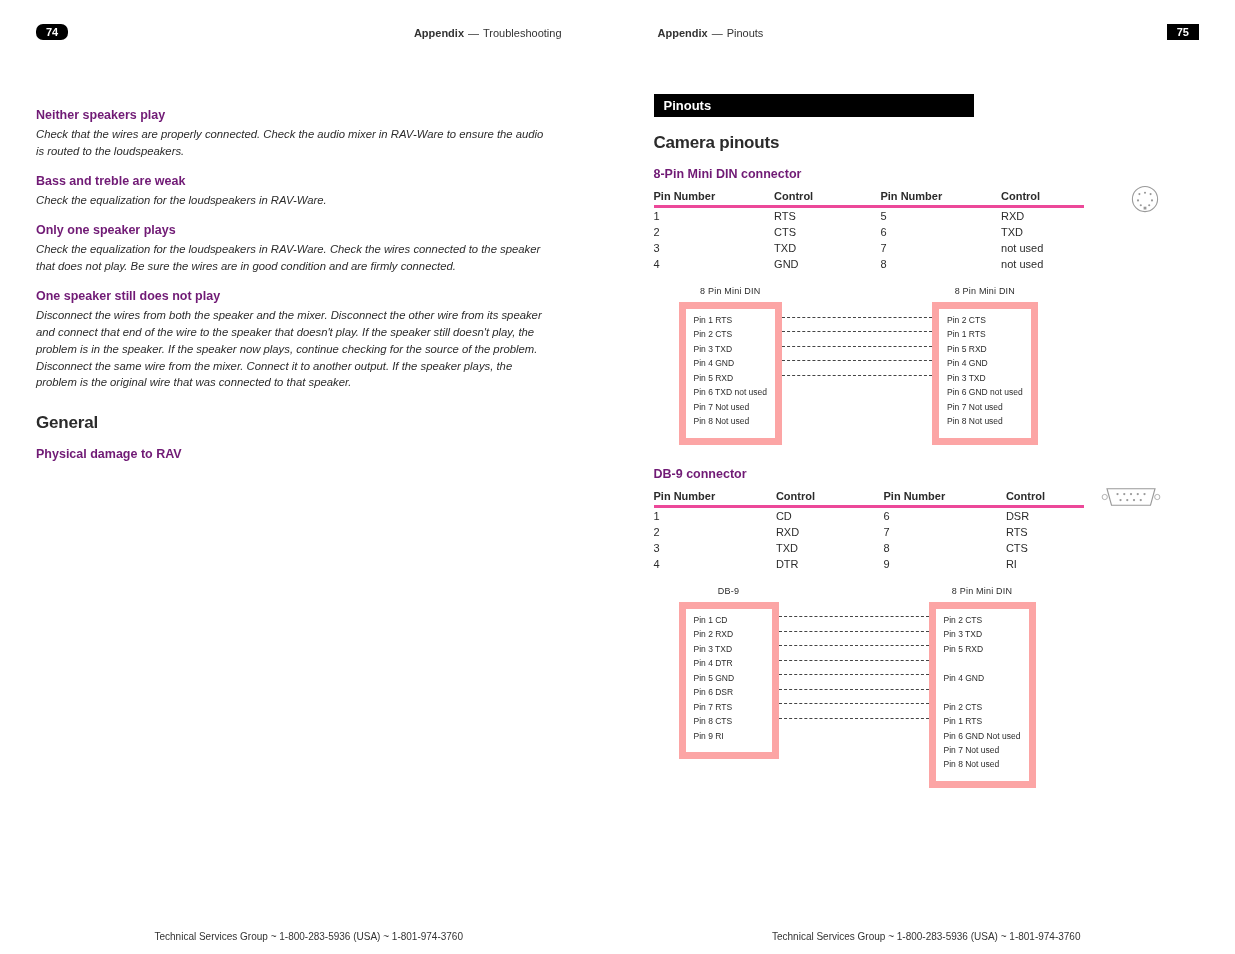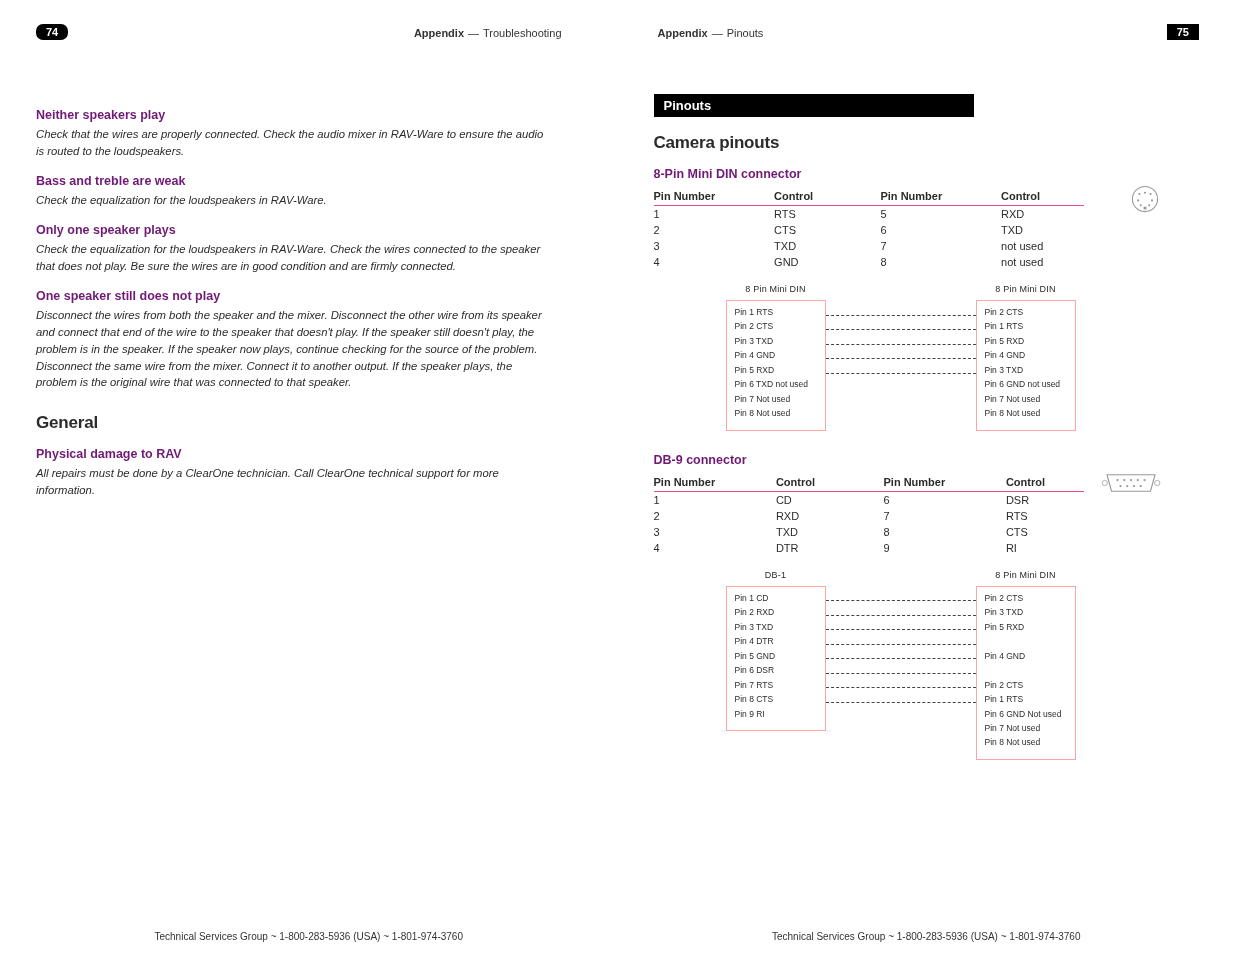--- a/index.html
+++ b/index.html
@@ -35,32 +35,32 @@
   h2 { font-size: 12.5px; font-weight: 700; margin: 14px 0 4px 0; color:#701a75; }
   p  { font-size: 11.3px; line-height: 1.5; margin-bottom: 4px; max-width: 510px; font-style: italic; }
 
   .tab {
     display:inline-block; background:#000; color:#fff;
     font-weight:700; font-size:13px; padding:4px 16px 4px 10px;
     margin-bottom:10px; width:320px;
   }
 
   .pin-table { width: 430px; font-size:11px; border-collapse: collapse; margin-top:6px; }
-  .pin-table th { text-align:left; font-weight:700; padding: 3px 0; border-bottom:1px solid #ec4899; font-size:11px;}
+  .pin-table th { text-align:left; font-weight:700; padding: 3px 0; border-bottom:3px solid #ec4899; font-size:11px;}
   .pin-table td { padding: 2px 0; font-size:11px; }
   .pin-table .colpad { width:30px; }
 
   .wiring {
-    display:flex; align-items:flex-start; margin-top:14px; margin-left:72px;
+    display:flex; align-items:flex-start; margin-top:14px; margin-left:25px;
     gap:0;
   }
   .wiring-col { display:flex; flex-direction:column; }
   .wiring-title{ font-size:9px; text-align:center; margin-bottom:6px; letter-spacing:0.2px;}
   .wiring-box{
-    border:1px solid #fca5a5; padding:6px 8px 10px 8px;
+    border:7px solid #fca5a5; padding:6px 8px 10px 8px;
     display:flex; flex-direction:column; gap:3px;
     font-size:8.5px; min-width:100px;
   }
   .wiring-box span { white-space:nowrap; display:block; line-height:1.35;}
   .wiring-lines{
     width:150px; padding-top:24px;
     display:flex; flex-direction:column; gap:3px;
   }
   .wiring-lines .dline{
     border-top:1px dashed #444; height:1px; margin:6.5px 0 4px 0;
@@ -97,21 +97,20 @@
     <p>Check the equalization for the loudspeakers in RAV-Ware.</p>
 
     <h2>Only one speaker plays</h2>
     <p>Check the equalization for the loudspeakers in RAV-Ware. Check the wires connected to the speaker that does not play. Be sure the wires are in good condition and are firmly connected.</p>
 
     <h2>One speaker still does not play</h2>
     <p>Disconnect the wires from both the speaker and the mixer. Disconnect the other wire from its speaker and connect that end of the wire to the speaker that doesn't play. If the speaker still doesn't play, the problem is in the speaker. If the speaker now plays, continue checking for the source of the problem. Disconnect the same wire from the mixer. Connect it to another output. If the speaker plays, the problem is the original wire that was connected to that speaker.</p>
 
     <h1 style="margin-top:22px">General</h1>
     <h2>Physical damage to RAV</h2>
-    <p>All repairs must be done by a ClearOne technician. Call ClearOne technical support for more information.</p>
   </div>
 
   <div class="footer">Technical Services Group ~ 1-800-283-5936 (USA) ~ 1-801-974-3760</div>
 </div>
 
 <div class="page page-right">
   <div class="page-badge-right">75</div>
   <div class="running-head">
     <span class="sec">Appendix</span><span class="sep">—</span><span>Pinouts</span>
   </div>
@@ -272,21 +271,21 @@
               <td></td>
               <td>9</td>
               <td>RI</td>
             </tr>
           </tbody>
       </table>
     </div>
 
     <div class="wiring" id="db9-wiring">
         <div class="wiring-col">
-          <div class="wiring-title">DB-1</div>
+          <div class="wiring-title">DB-9</div>
           <div class="wiring-box">
             <span>Pin 1 CD</span>
             <span>Pin 2 RXD</span>
             <span>Pin 3 TXD</span>
             <span>Pin 4 DTR</span>
             <span>Pin 5 GND</span>
             <span>Pin 6 DSR</span>
             <span>Pin 7 RTS</span>
             <span>Pin 8 CTS</span>
             <span>Pin 9 RI</span>

